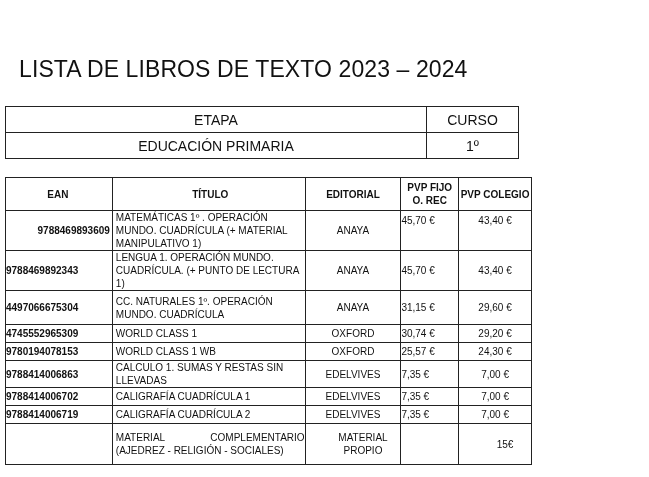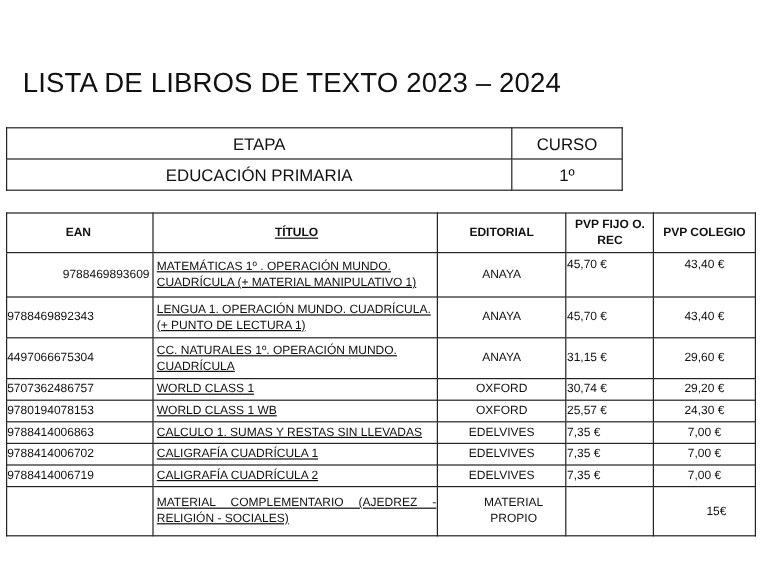--- a/index.html
+++ b/index.html
@@ -3,26 +3,26 @@
 <meta charset="utf-8">
 <style>
   html, body { margin:0; padding:0; background:#ffffff; }
   body { width:649px; height:477px; position:relative; overflow:hidden;
          font-family:"Liberation Sans", sans-serif; color:#111; }
   .title { position:absolute; left:19px; top:56px; font-size:23px; letter-spacing:0.1px; }
   table { border-collapse:collapse; position:absolute; }
   td, th { border:1px solid #222; padding:0; }
   #stage-table { left:5px; top:106px; width:514px; }
   #stage-table td { height:25px; font-size:14px; text-align:center; vertical-align:middle; }
-  #books-table { left:5px; top:177px; width:625px; font-size:10px; }
+  #books-table { left:5px; top:177px; width:527px; font-size:10px; }
   #books-table th { font-weight:bold; font-size:10px; text-align:center; vertical-align:middle; height:32px; line-height:13px; }
   #books-table td { vertical-align:middle; line-height:13px; }
-  .c-ean { width:111px; text-align:right; padding-right:2px !important; }
+  .c-ean { width:111px; text-align:right; padding-right:2px !important;font-weight:bold; }
   .c-ean.center { text-align:left; }
-  .c-title { width:270px; text-align:left; padding-left:3px !important;text-decoration:underline; }
+  .c-title { width:270px; text-align:left; padding-left:3px !important; }
   .c-title.justify { text-align:justify; text-align-last:left; }
   .c-ed { width:97px; text-align:center;margin-left:26px; }
   .c-p1 { width:64px; text-align:left; }
   .c-p2 { width:74px; text-align:center; }
   tr.r2 td { height:33px; }
   tr.r1 td { height:17px; }
   tr.r3 td { height:40px;padding-left:20px; }
   .price-top { vertical-align:top !important; padding-top:3px !important; }
 </style>
 </head>
@@ -68,21 +68,21 @@
     <td class="c-p2">43,40 €</td>
   </tr>
   <tr class="r2">
     <td class="c-ean center">4497066675304</td>
     <td class="c-title">CC. NATURALES 1º. OPERACIÓN MUNDO. CUADRÍCULA</td>
     <td class="c-ed">ANAYA</td>
     <td class="c-p1">31,15 €</td>
     <td class="c-p2">29,60 €</td>
   </tr>
   <tr class="r1">
-    <td class="c-ean center">5707362486757</td>
+    <td class="c-ean center">4745552965309</td>
     <td class="c-title">WORLD CLASS 1</td>
     <td class="c-ed">OXFORD</td>
     <td class="c-p1">30,74 €</td>
     <td class="c-p2">29,20 €</td>
   </tr>
   <tr class="r1">
     <td class="c-ean center">9780194078153</td>
     <td class="c-title">WORLD CLASS 1 WB</td>
     <td class="c-ed">OXFORD</td>
     <td class="c-p1">25,57 €</td>

